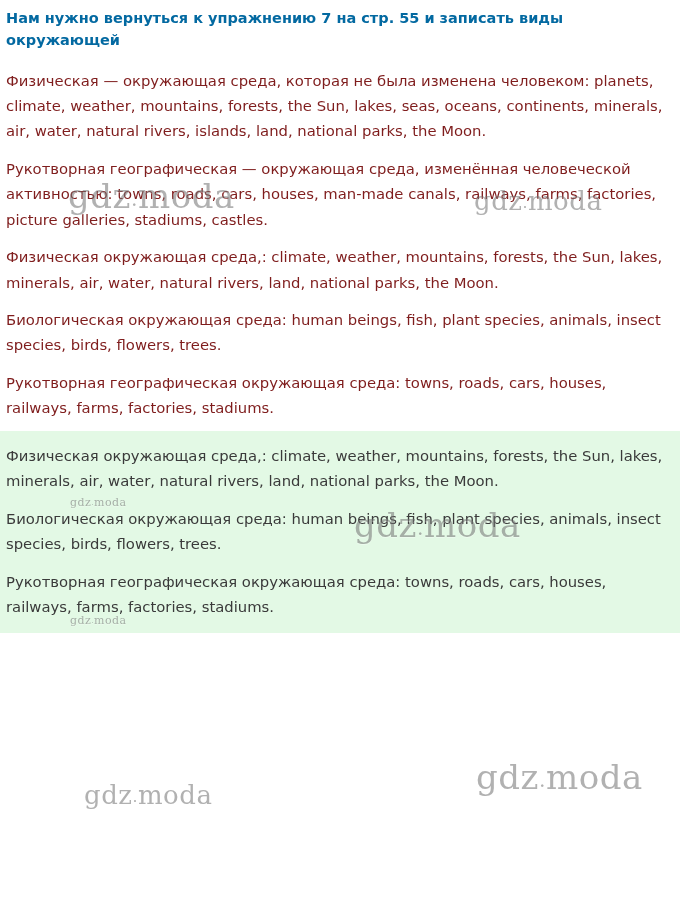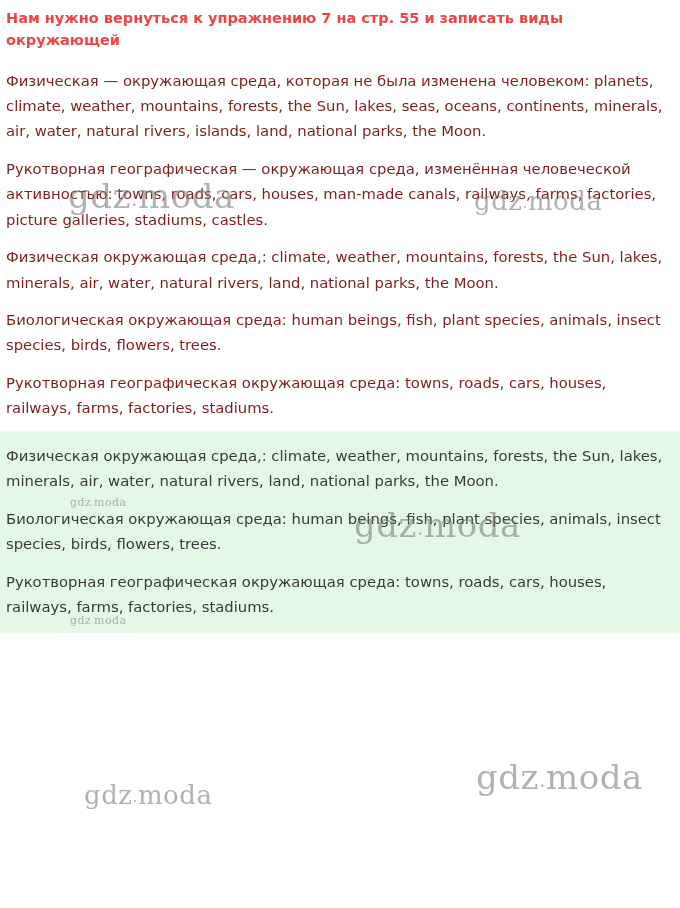--- a/index.html
+++ b/index.html
@@ -20,21 +20,21 @@
     height: 908px;
     box-sizing: border-box;
   }
   .block {
     box-sizing: border-box;
     padding: 0 6px;
   }
   .lead {
     font-size: 14.5px;
     font-weight: bold;
-    color: #ef4444;
+    color: #0369a1;
     line-height: 1.5;
     padding: 8px 20px 10px 6px;
   }
   p.para {
     margin: 0;
     padding: 6px 6px;
     font-size: 14.8px;
     line-height: 1.72;
     color: #7f1d1d;
     font-weight: 400;

